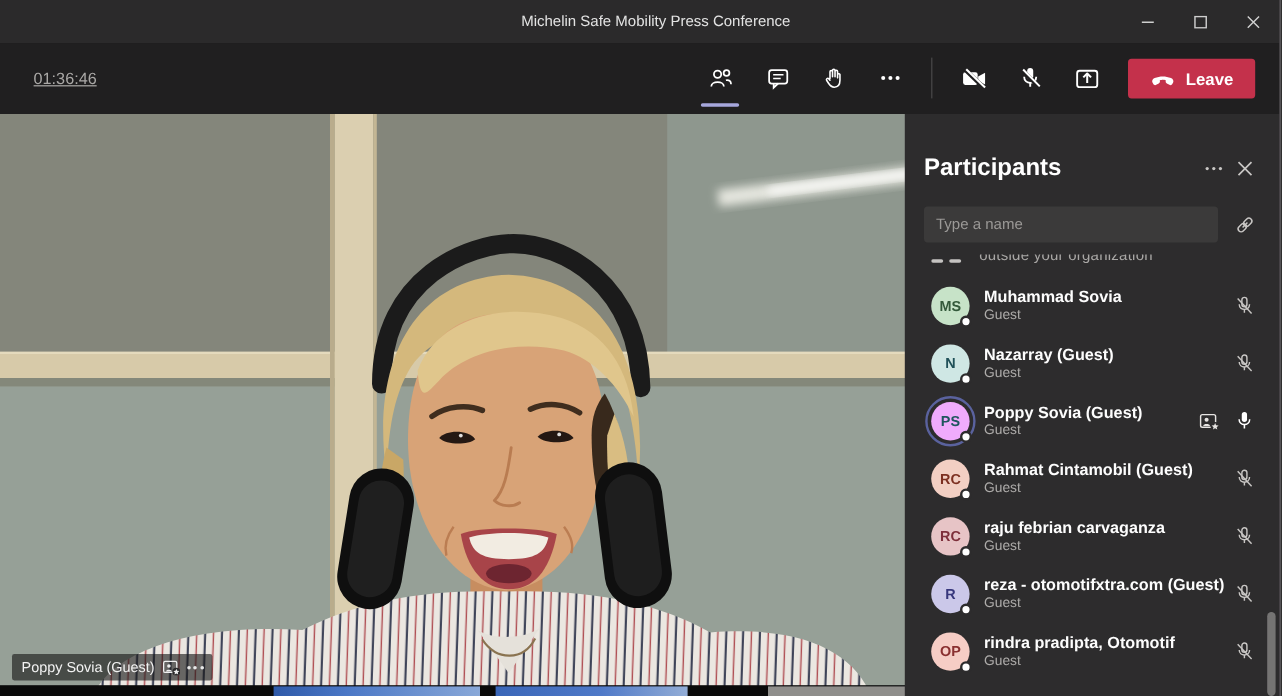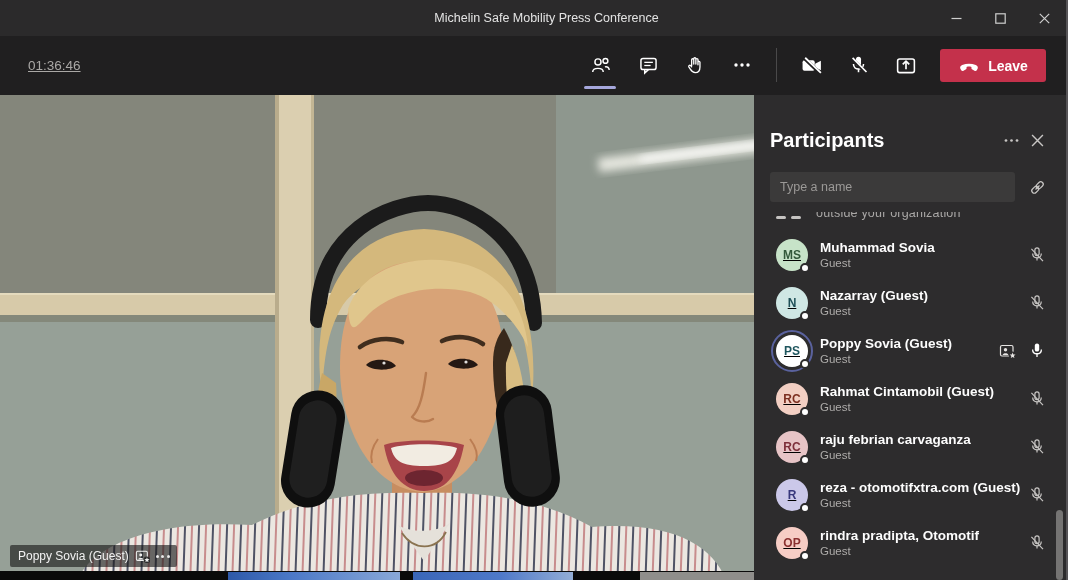--- a/index.html
+++ b/index.html
@@ -44,21 +44,21 @@
   .search-row { display:flex; align-items:center; margin:20px 16px 0 16px; gap:9px; }
   .search-input { flex:1; height:30px; background:#3b3a3a; border:none; border-radius:3px; padding:0 10px; color:#e8e6e4; font-size:12.5px; font-family:"Liberation Sans", sans-serif; outline:none; }
   .search-input::placeholder { color:#9b9997; }
   .clipped-header { height:13px; overflow:hidden; margin:10px 16px 0 22px; display:flex; align-items:flex-start; gap:5px; opacity:.92; }
   .clip-dash { width:10px; height:3px; border-radius:2px; background:#d2d0ce; margin-top:4px; }
   .clipped-text { color:#b4b2b0; font-size:12.5px; margin-top:-6px; margin-left:10px; letter-spacing:.2px; }
 
   .plist { margin-top:6px; }
   .prow { height:48px; display:flex; align-items:center; padding:0 14px 0 22px; cursor:pointer; }
   .avatar-wrap { position:relative; width:32px; height:32px; flex:0 0 32px; }
-  .avatar { width:32px; height:32px; border-radius:50%; display:flex; align-items:center; justify-content:center;text-decoration:underline; }
+  .avatar { width:32px; height:32px; border-radius:50%; display:flex; align-items:center; justify-content:center; }
   .avatar-initials { font-size:12px; font-weight:700; }
   .avatar-wrap.speaking::before { content:""; position:absolute; inset:-5px; border-radius:50%; border:2px solid #5a629e; }
   .presence { position:absolute; right:-2px; bottom:-2px; width:10px; height:10px; border-radius:50%; background:#fff; border:2px solid #2d2c2d; }
   .pmeta { flex:1; margin-left:12px; overflow:hidden; }
   .p-name { color:#fdfdfd; font-size:13.5px; font-weight:600; white-space:nowrap; line-height:16px; }
   .p-role { color:#aeacaa; font-size:11.5px; line-height:14px; }
   .row-icons { display:flex; align-items:center; gap:12px; margin-right:6px; }
 
   .panel-scrollbar { position:absolute; right:3px; top:415px; width:7px; height:70px; border-radius:4px; background:#757473; }
 </style>
@@ -343,21 +343,21 @@
         <path d="M4.7,7.6 C4.7,13.2 13.3,13.2 13.3,7.6" fill="none" stroke="#c8c6c4" stroke-width="1.2"></path>
         <line x1="9" y1="11.8" x2="9" y2="14.6" stroke="#c8c6c4" stroke-width="1.2"></line>
         <line x1="3.4" y1="2.8" x2="15" y2="15.2" stroke="#c8c6c4" stroke-width="1.2"></line>
       </svg>
 
     </div>
   </div>
 
   <div class="prow">
     <div class="avatar-wrap speaking">
-      <div class="avatar" style="background: #ffffff;">
+      <div class="avatar" style="background: #f0abfc;">
               <span class="avatar-initials" style="color: rgb(31, 86, 94);">PS</span>
             </div>
       <div class="presence"></div>
     </div>
     <div class="pmeta">
       <div class="p-name">Poppy Sovia (Guest)</div>
       <div class="p-role">Guest</div>
     </div>
     <div class="row-icons">
       <svg class="spotlight" width="17" height="16" viewBox="0 0 17 16">

